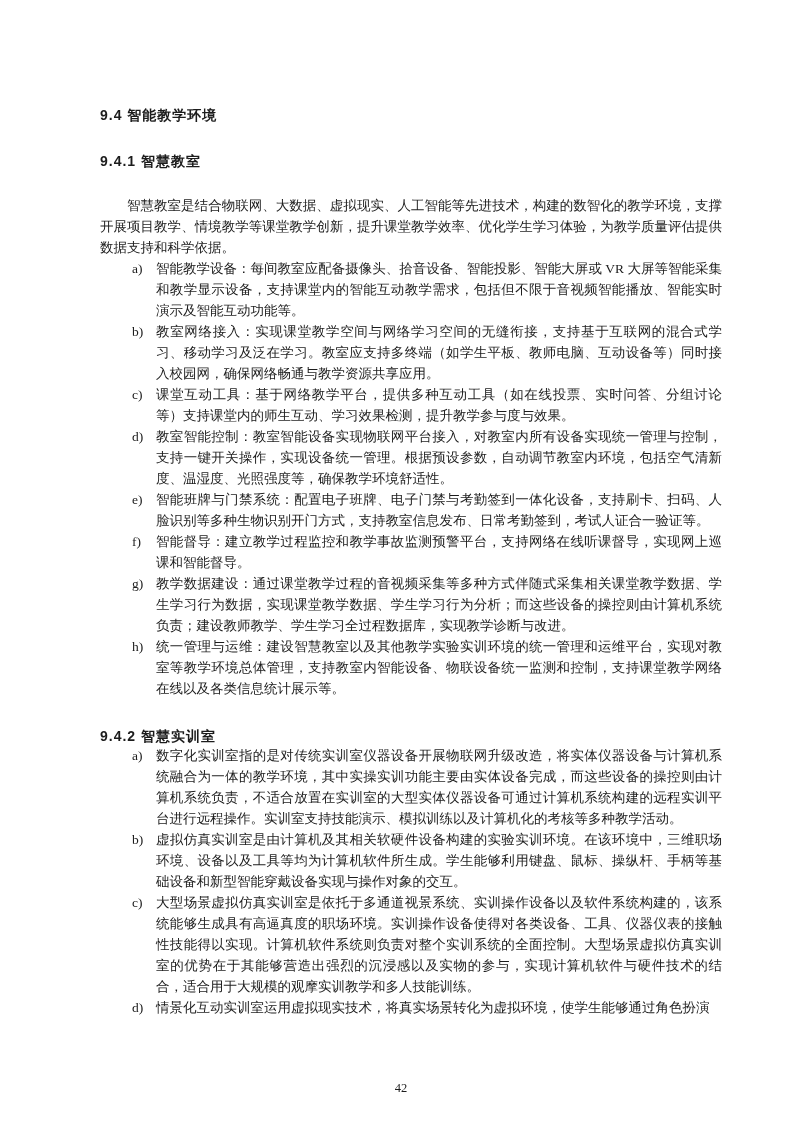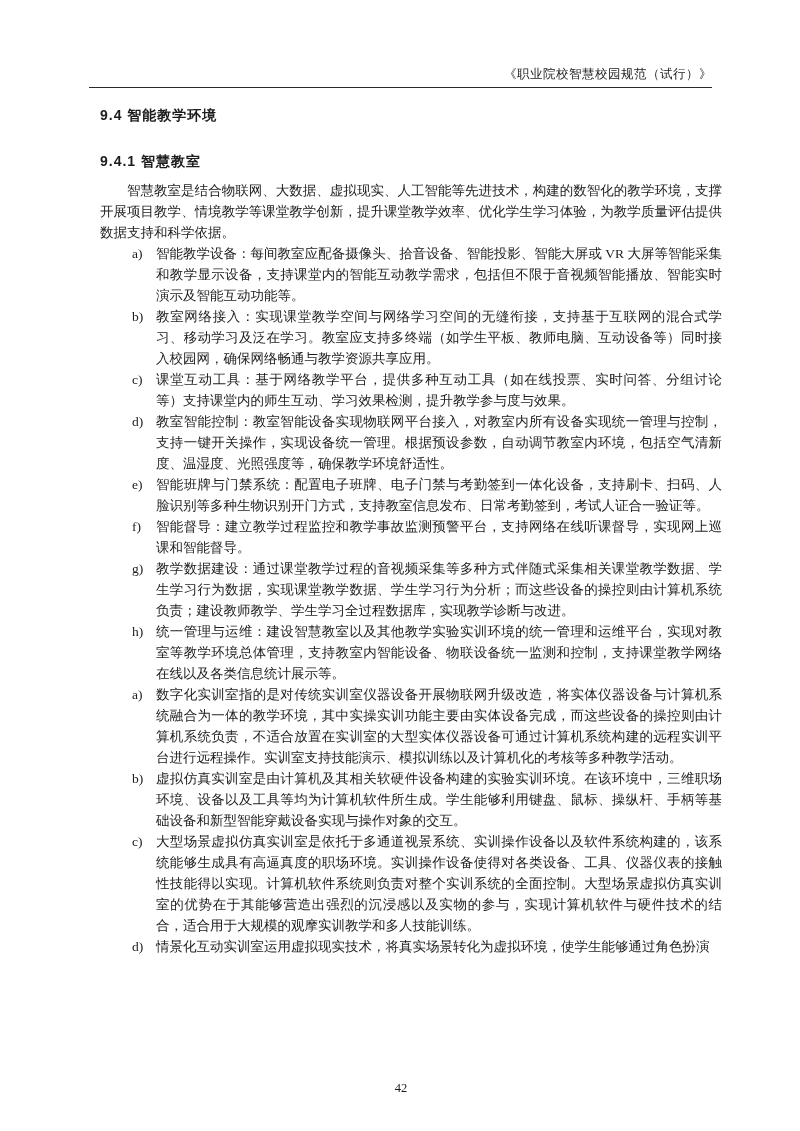--- a/index.html
+++ b/index.html
@@ -35,21 +35,21 @@
     font-family: "Liberation Sans", sans-serif;
     font-weight: bold;
     font-size: 14px;
     line-height: 18px;
     margin: 0;
     letter-spacing: 1px;
   }
   .sec-heading.first { margin-top: 18px; }
   .sec-heading.sub { margin-top: 28px; }
   .intro {
-    margin: 10px 0 0 0;
+    margin: 25px 0 0 0;
     font-size: 13.5px;
     line-height: 21px;
     text-align: justify;
     text-justify: inter-ideograph;
     text-indent: 2em;
   }
   .list { margin: 0; }
   .li {
     display: flex;
     font-size: 13.5px;
@@ -73,23 +73,20 @@
     text-align: center;
     font-size: 12.5px;
     margin-top: 29px;
   }
 </style>
 </head>
 <body>
 
 <div class="page">
 
-  <div class="page-header">
-    <span>《职业院校智慧校园规范（试行）》</span>
-  </div>
 
   <div class="content">
 
     <h2 class="sec-heading first">9.4 智能教学环境</h2>
 
     <h3 class="sec-heading sub">9.4.1 智慧教室</h3>
 
     <p class="intro">智慧教室是结合物联网、大数据、虚拟现实、人工智能等先进技术，构建的数智化的教学环境，支撑开展项目教学、情境教学等课堂教学创新，提升课堂教学效率、优化学生学习体验，为教学质量评估提供数据支持和科学依据。</p>
 
     <div class="list">
@@ -120,20 +117,21 @@
       <div class="li">
         <span class="li-label">g)</span>
         <span class="li-text">教学数据建设：通过课堂教学过程的音视频采集等多种方式伴随式采集相关课堂教学数据、学生学习行为数据，实现课堂教学数据、学生学习行为分析；而这些设备的操控则由计算机系统负责；建设教师教学、学生学习全过程数据库，实现教学诊断与改进。</span>
       </div>
       <div class="li">
         <span class="li-label">h)</span>
         <span class="li-text">统一管理与运维：建设智慧教室以及其他教学实验实训环境的统一管理和运维平台，实现对教室等教学环境总体管理，支持教室内智能设备、物联设备统一监测和控制，支持课堂教学网络在线以及各类信息统计展示等。</span>
       </div>
     </div>
 
+    <h3 class="sec-heading sub">9.4.2 智慧实训室</h3>
 
 
     <div class="list">
       <div class="li">
         <span class="li-label">a)</span>
         <span class="li-text">数字化实训室指的是对传统实训室仪器设备开展物联网升级改造，将实体仪器设备与计算机系统融合为一体的教学环境，其中实操实训功能主要由实体设备完成，而这些设备的操控则由计算机系统负责，不适合放置在实训室的大型实体仪器设备可通过计算机系统构建的远程实训平台进行远程操作。实训室支持技能演示、模拟训练以及计算机化的考核等多种教学活动。</span>
       </div>
       <div class="li">
         <span class="li-label">b)</span>
         <span class="li-text">虚拟仿真实训室是由计算机及其相关软硬件设备构建的实验实训环境。在该环境中，三维职场环境、设备以及工具等均为计算机软件所生成。学生能够利用键盘、鼠标、操纵杆、手柄等基础设备和新型智能穿戴设备实现与操作对象的交互。</span>

